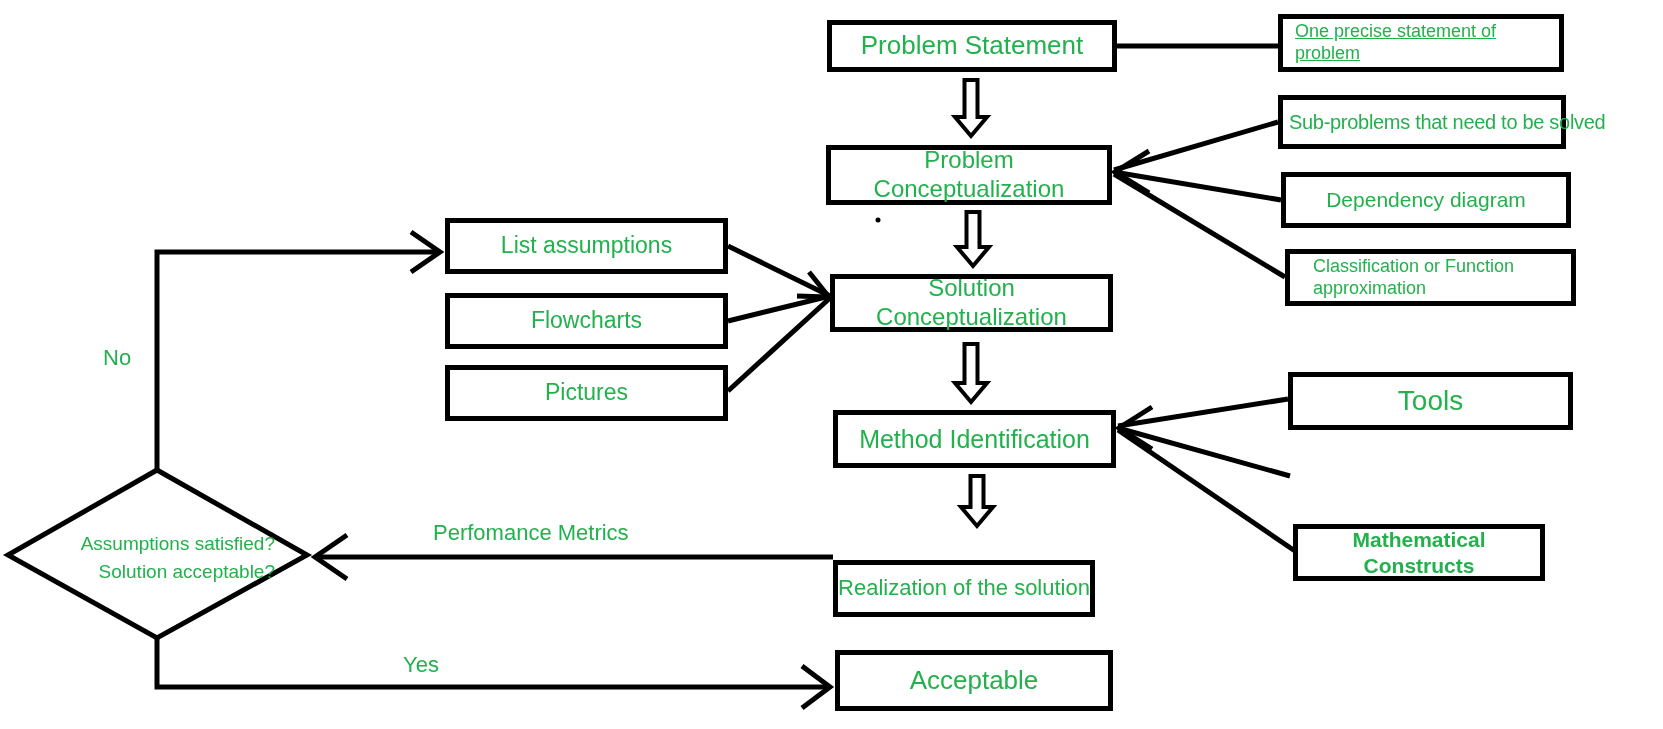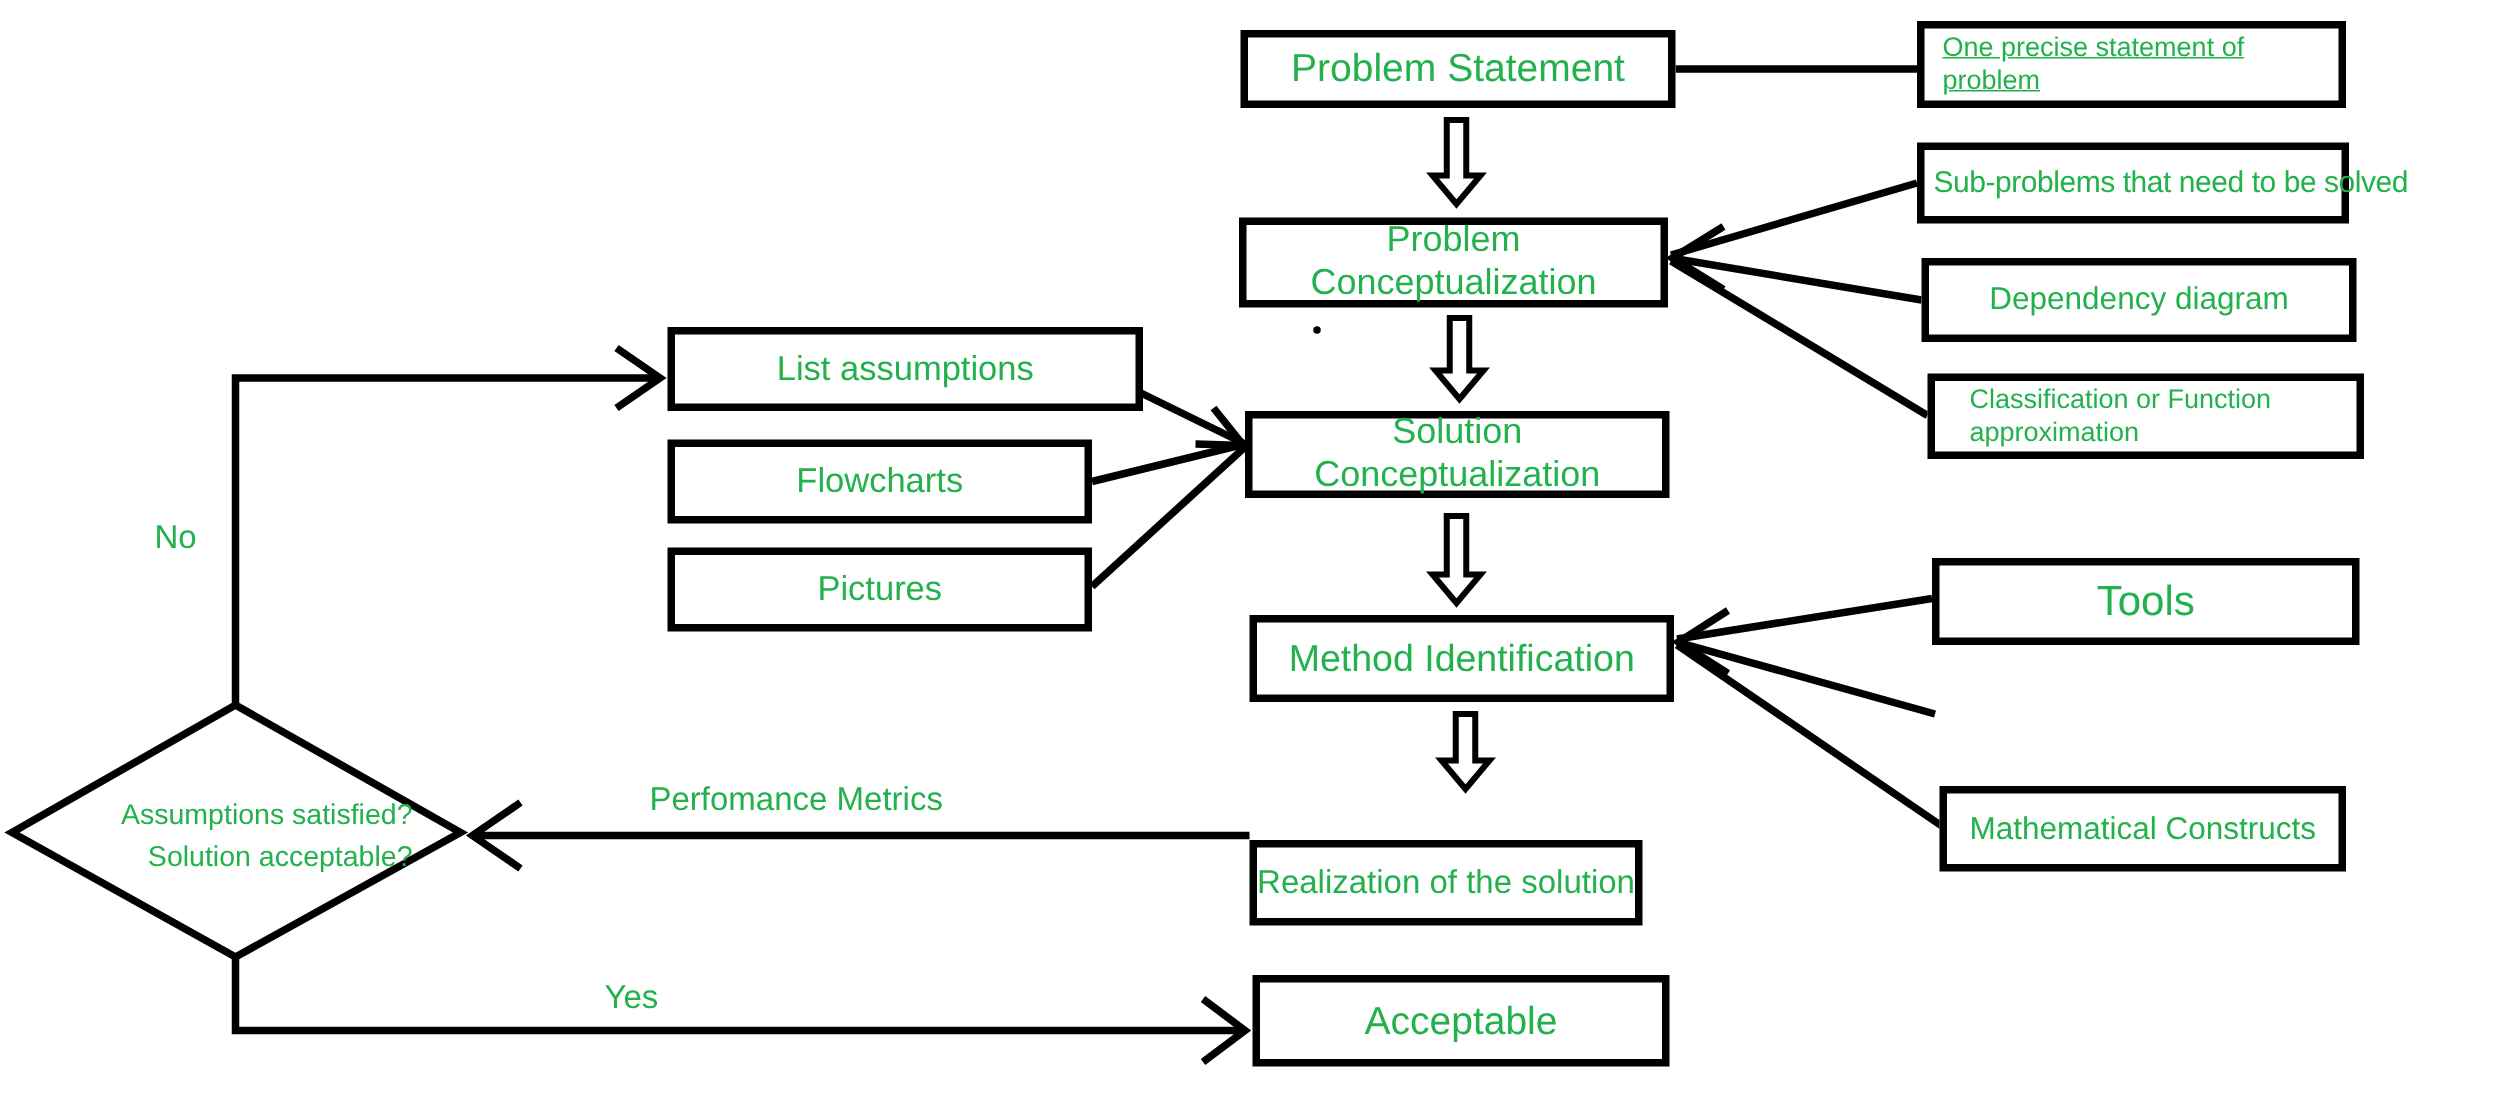--- a/index.html
+++ b/index.html
@@ -25,26 +25,26 @@
   .n-ps  { left:827px;  top:20px;  width:290px; height:52px; font-size:26px; }
   .n-pc  { left:826px;  top:145px; width:286px; height:60px; font-size:24px; }
   .n-sc  { left:830px;  top:274px; width:283px; height:58px; font-size:24px; }
   .n-mi  { left:833px;  top:410px; width:283px; height:58px; font-size:25px; }
   .n-re  { left:833px;  top:560px; width:262px; height:57px; font-size:22px; }
   .n-ac  { left:835px;  top:650px; width:278px; height:61px; font-size:26px; }
   .n-one { left:1278px; top:14px;  width:286px; height:58px; font-size:18px; padding-left:12px; padding-right:8px;text-decoration:underline; }
   .n-sub { left:1278px; top:95px;  width:288px; height:54px; font-size:20px; padding-left:6px; letter-spacing:-0.3px; white-space:nowrap; }
   .n-dep { left:1281px; top:172px; width:290px; height:56px; font-size:21px; }
   .n-cls { left:1285px; top:249px; width:291px; height:57px; font-size:18px; padding-left:23px; padding-right:40px; }
-  .n-la  { left:445px;  top:218px; width:317px; height:56px; font-size:23px; }
+  .n-la  { left:445px;  top:218px; width:283px; height:56px; font-size:23px; }
   .n-fc  { left:445px;  top:293px; width:283px; height:56px; font-size:23px; }
   .n-pic { left:445px;  top:365px; width:283px; height:56px; font-size:23px; }
   .n-tls { left:1288px; top:372px; width:285px; height:58px; font-size:28px; }
   .n-alg { left:1290px; top:447px; width:286px; height:58px; font-size:28px; }
-  .n-mc  { left:1293px; top:524px; width:271px; height:57px; font-size:21px; }
+  .n-mc  { left:1293px; top:524px; width:252px; height:57px; font-size:21px;font-weight:bold; }
   
   .l-no   { left:103px; top:345px; font-size:22px; }
   .l-perf { left:433px; top:520px; font-size:22px; }
   .l-yes  { left:403px; top:652px; font-size:22px; }
 </style>
 </head>
 <body>
 
 <div id="canvas">
 

